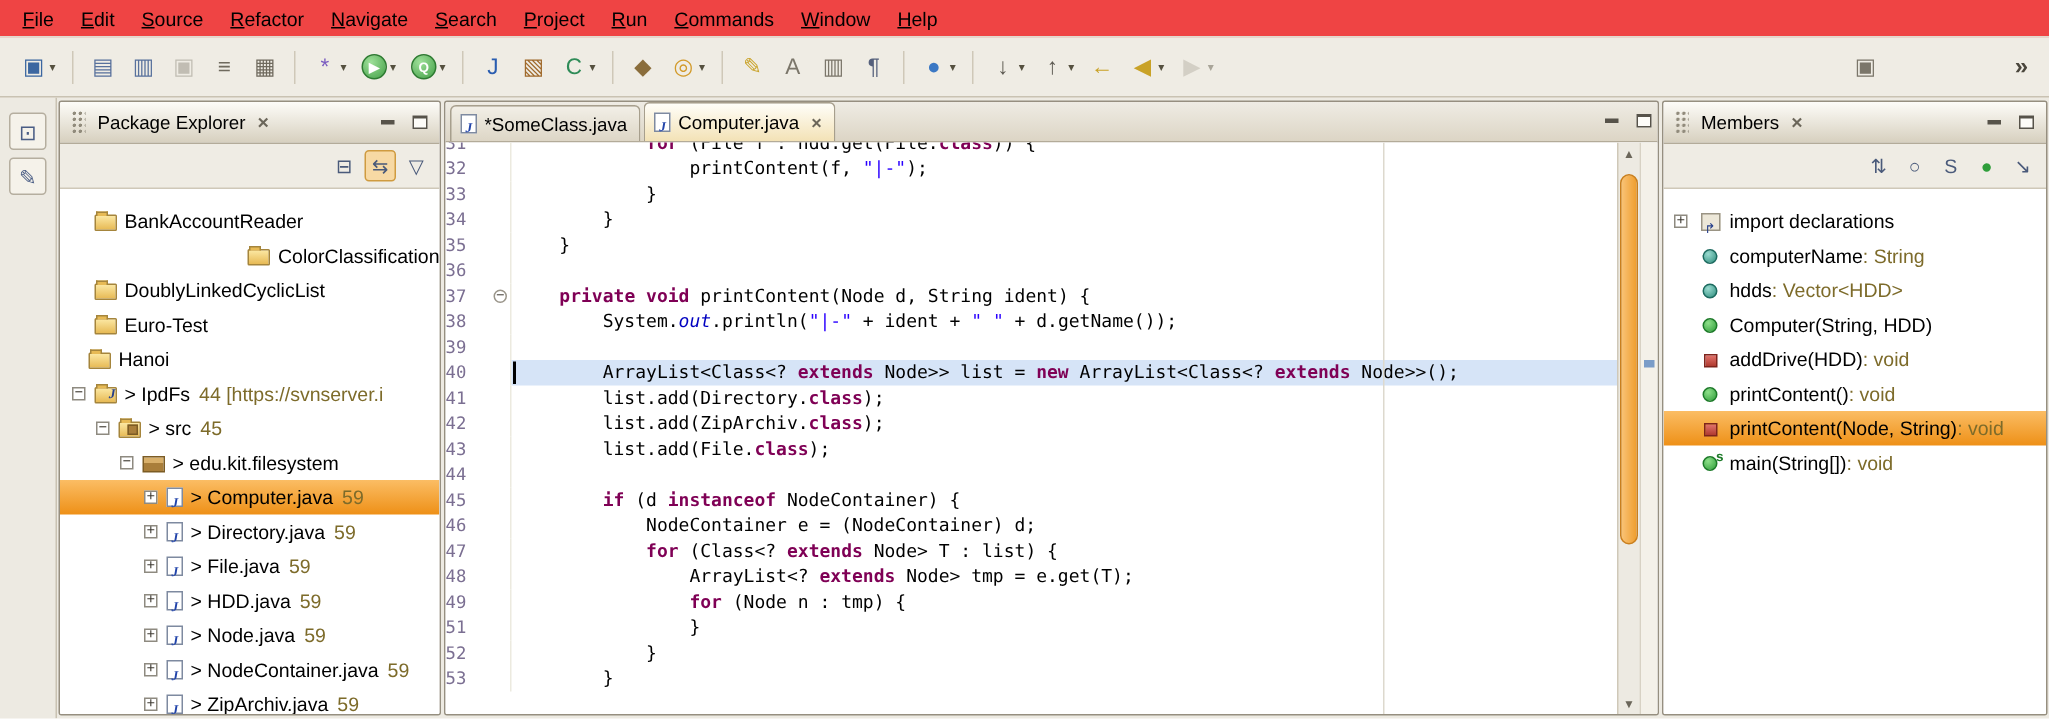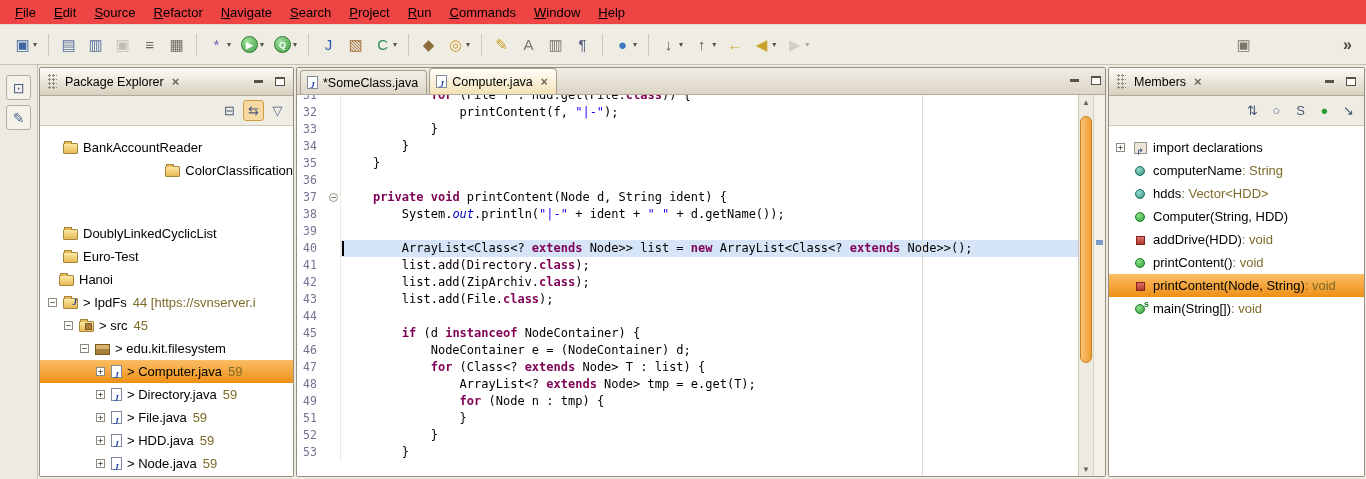--- a/index.html
+++ b/index.html
@@ -89,21 +89,21 @@
   .etab { height:24px; display:flex; align-items:center; padding:0 8px 0 6px; border:1px solid #a79f8d; border-bottom:none; border-radius:4px 4px 0 0; margin-right:2px; background:linear-gradient(#f2efe7,#ddd6c6); font-size:12.5px; gap:5px; white-space:nowrap; }
   .etab.active { background:linear-gradient(#fffef9,#f3e2b6); height:26px; }
   .tab-close { color:#6b665a; font-size:12px; font-weight:bold; margin-left:3px; }
   .etabs-spacer { flex:1; }
   .etabs-btns { display:flex; align-items:center; padding-bottom:5px; }
 
   .editor-body { flex:1; display:flex; overflow:hidden; background:#fff; }
   .code-pane { flex:1; position:relative; overflow:hidden; font-family:"DejaVu Sans Mono",monospace; font-size:12px; }
   .code-lines { margin-top:-8px; }
   .cl-row { display:flex; height:17px; line-height:17px; white-space:pre; }
-  .cl-num { width:30px; text-align:center; padding-right:4px; color:#7b6f92; flex:none; font-size:11.5px; }
+  .cl-num { width:30px; text-align:left; padding-right:4px; color:#7b6f92; flex:none; font-size:11.5px; }
   .cl-fold { width:14px; flex:none; position:relative; border-right:1px solid #eceadf; }
   .fold-circle { position:absolute; top:4px; left:2px; width:9px; height:9px; border:1px solid #9a958a; border-radius:50%; background:#fff; color:#55504a; font-size:9px; line-height:7px; text-align:center; }
   .cl-code { flex:1; padding-left:3px; position:relative; }
   .cl-row.current .cl-code { background:#d6e4f7; }
   .cursor { position:absolute; left:1px; top:1px; width:2px; height:15px; background:#000; }
   .tok-k { color:#7f0055; font-weight:bold; }
   .tok-s { color:#2a00ff; }
   .tok-i { color:#0000c0; font-style:italic; }
   .print-margin { position:absolute; top:0; bottom:0; left:calc(47px + 80ch); width:1px; background:#ddd9ce; pointer-events:none; }
 
@@ -291,21 +291,21 @@
           <div class="tree-row" style="padding-left: 8px;">
             <span class="expander none">+</span>
             <span class="ic ic-folder"></span>
             <span class="tree-label">BankAccountReader</span>
           </div>
           <div class="tree-row" style="padding-left: 8px; justify-content: flex-end;">
             <span class="expander none">+</span>
             <span class="ic ic-folder"></span>
             <span class="tree-label">ColorClassification</span>
           </div>
-          <div class="tree-row" style="padding-left: 8px; margin-top: 40px;">
+          <div class="tree-row" style="padding-left: 8px;">
             <span class="expander none">+</span>
             <span class="ic ic-folder"></span>
             <span class="tree-label">DoublyLinkedCyclicList</span>
           </div>
           <div class="tree-row" style="padding-left: 8px;">
             <span class="expander none">+</span>
             <span class="ic ic-folder"></span>
             <span class="tree-label">Euro-Test</span>
           </div>
           <div class="tree-row" style="padding-left: 4px;">

